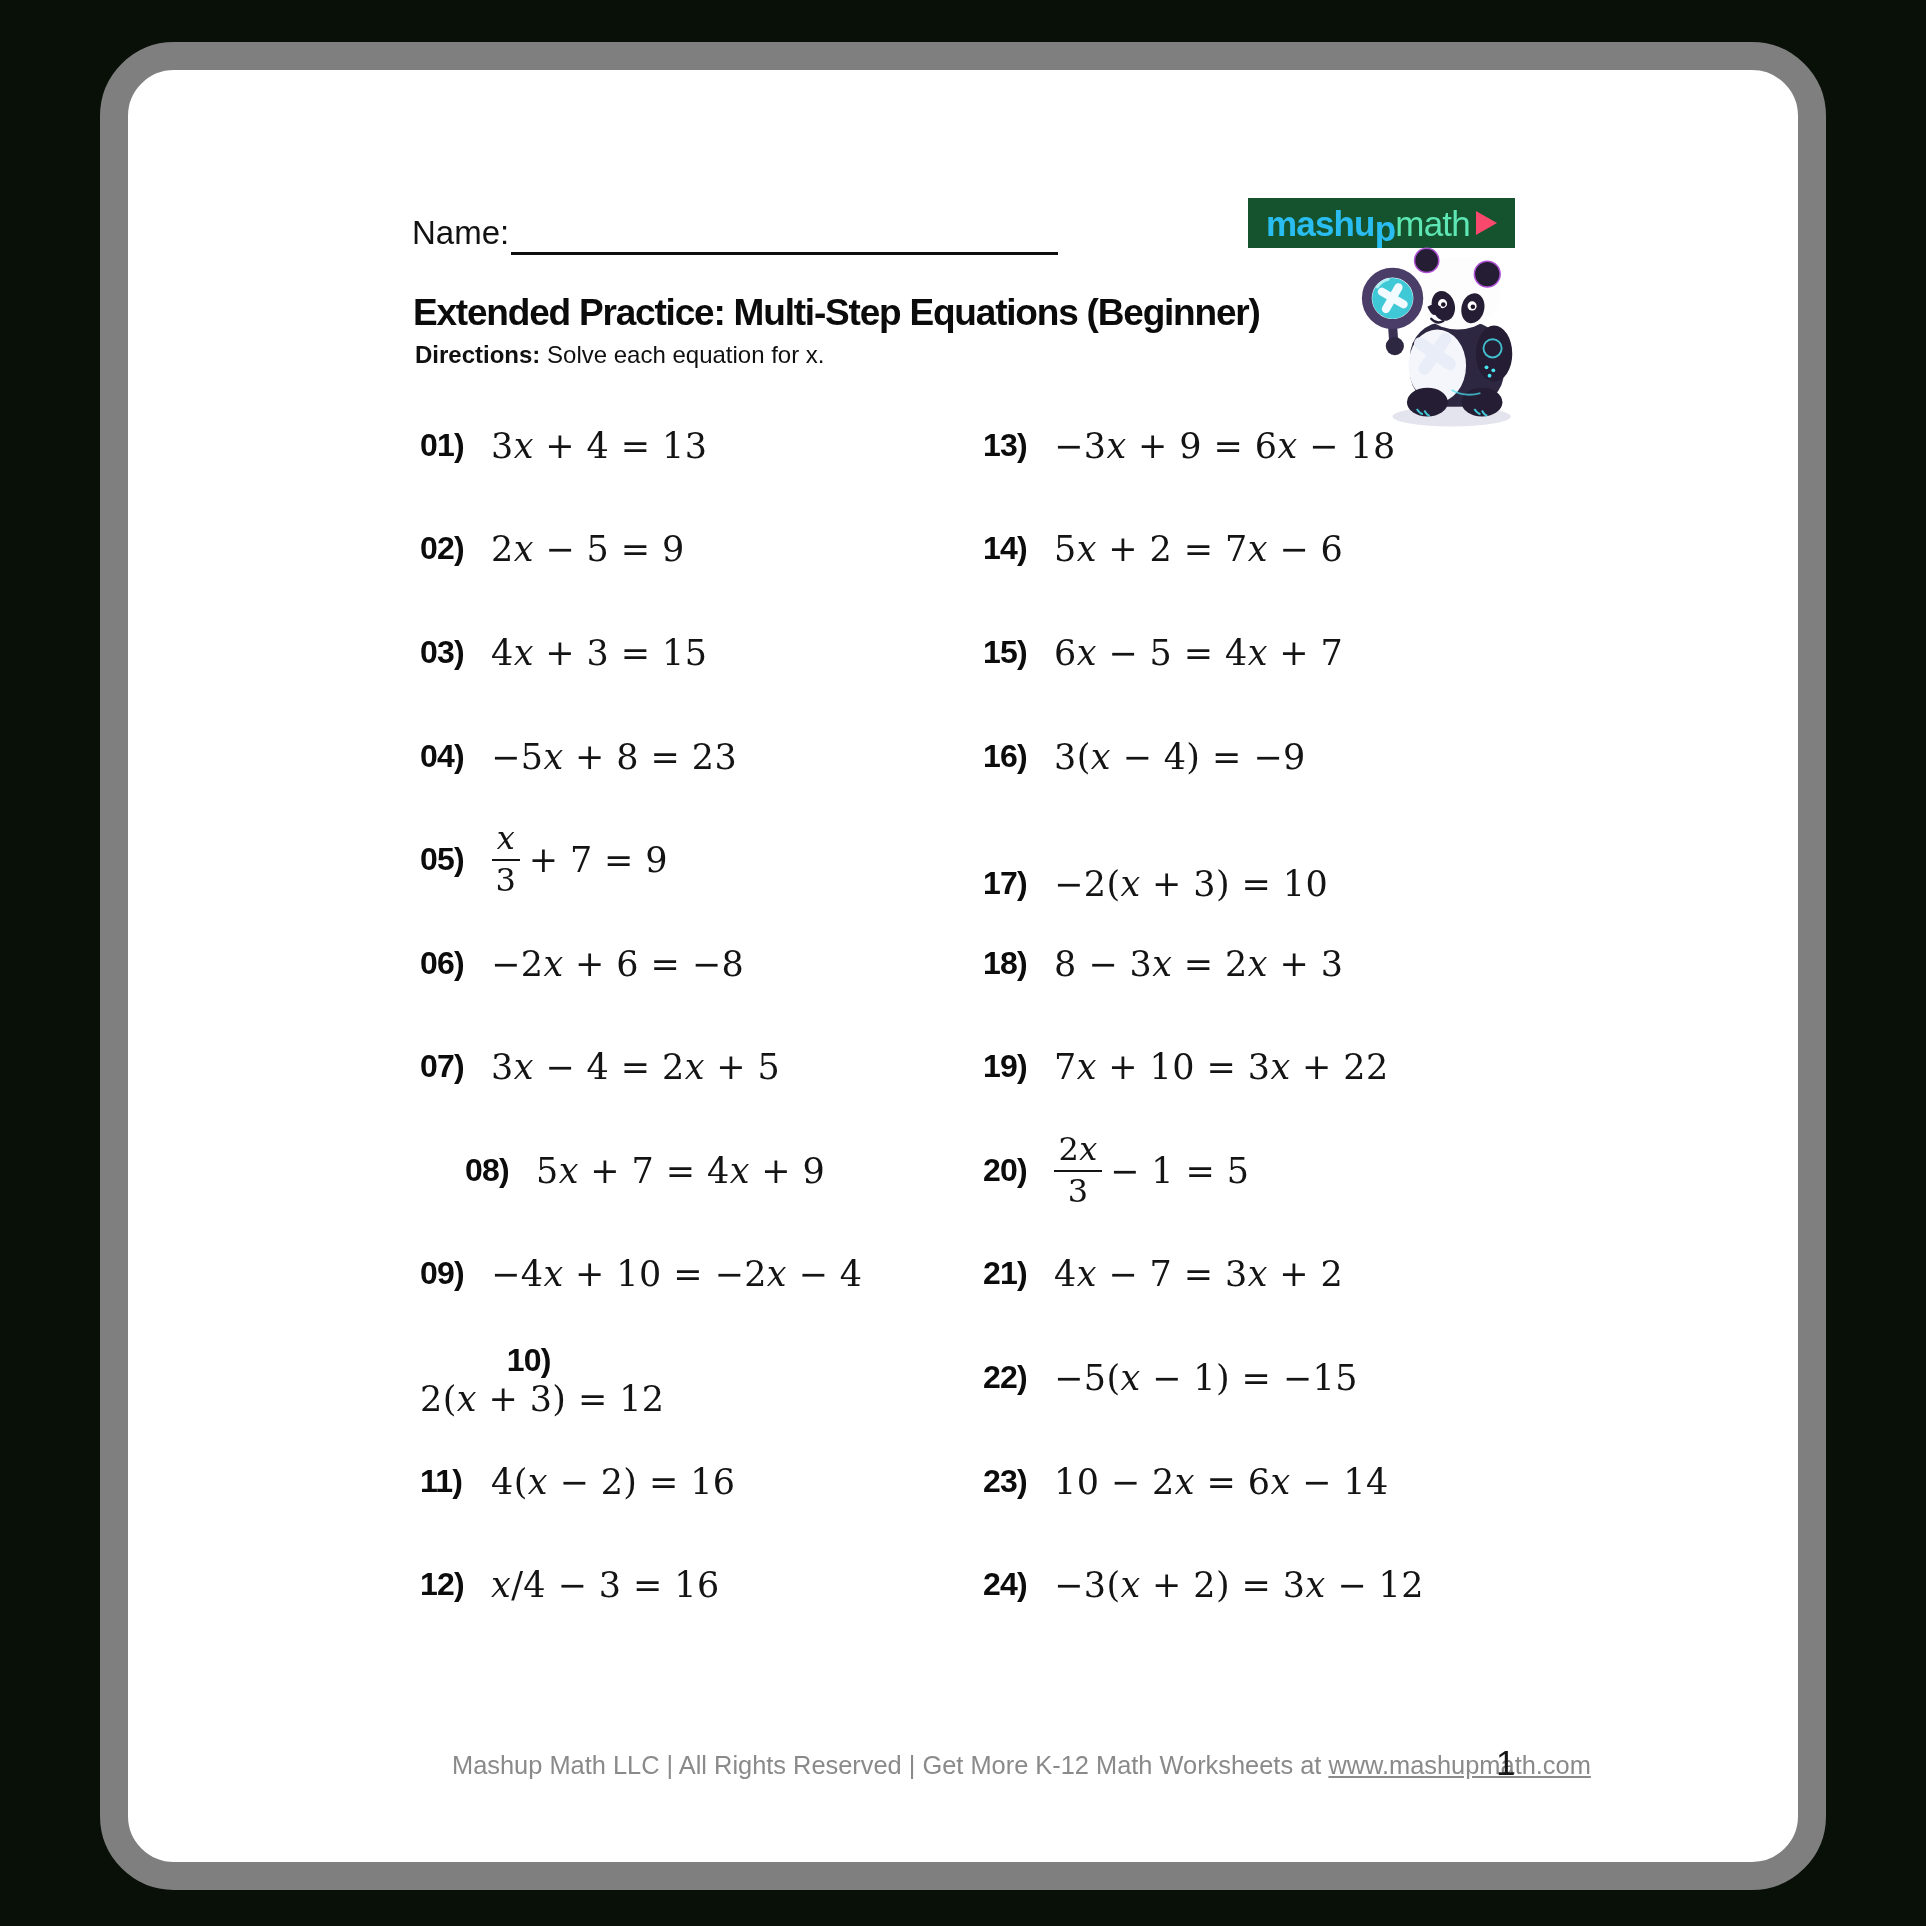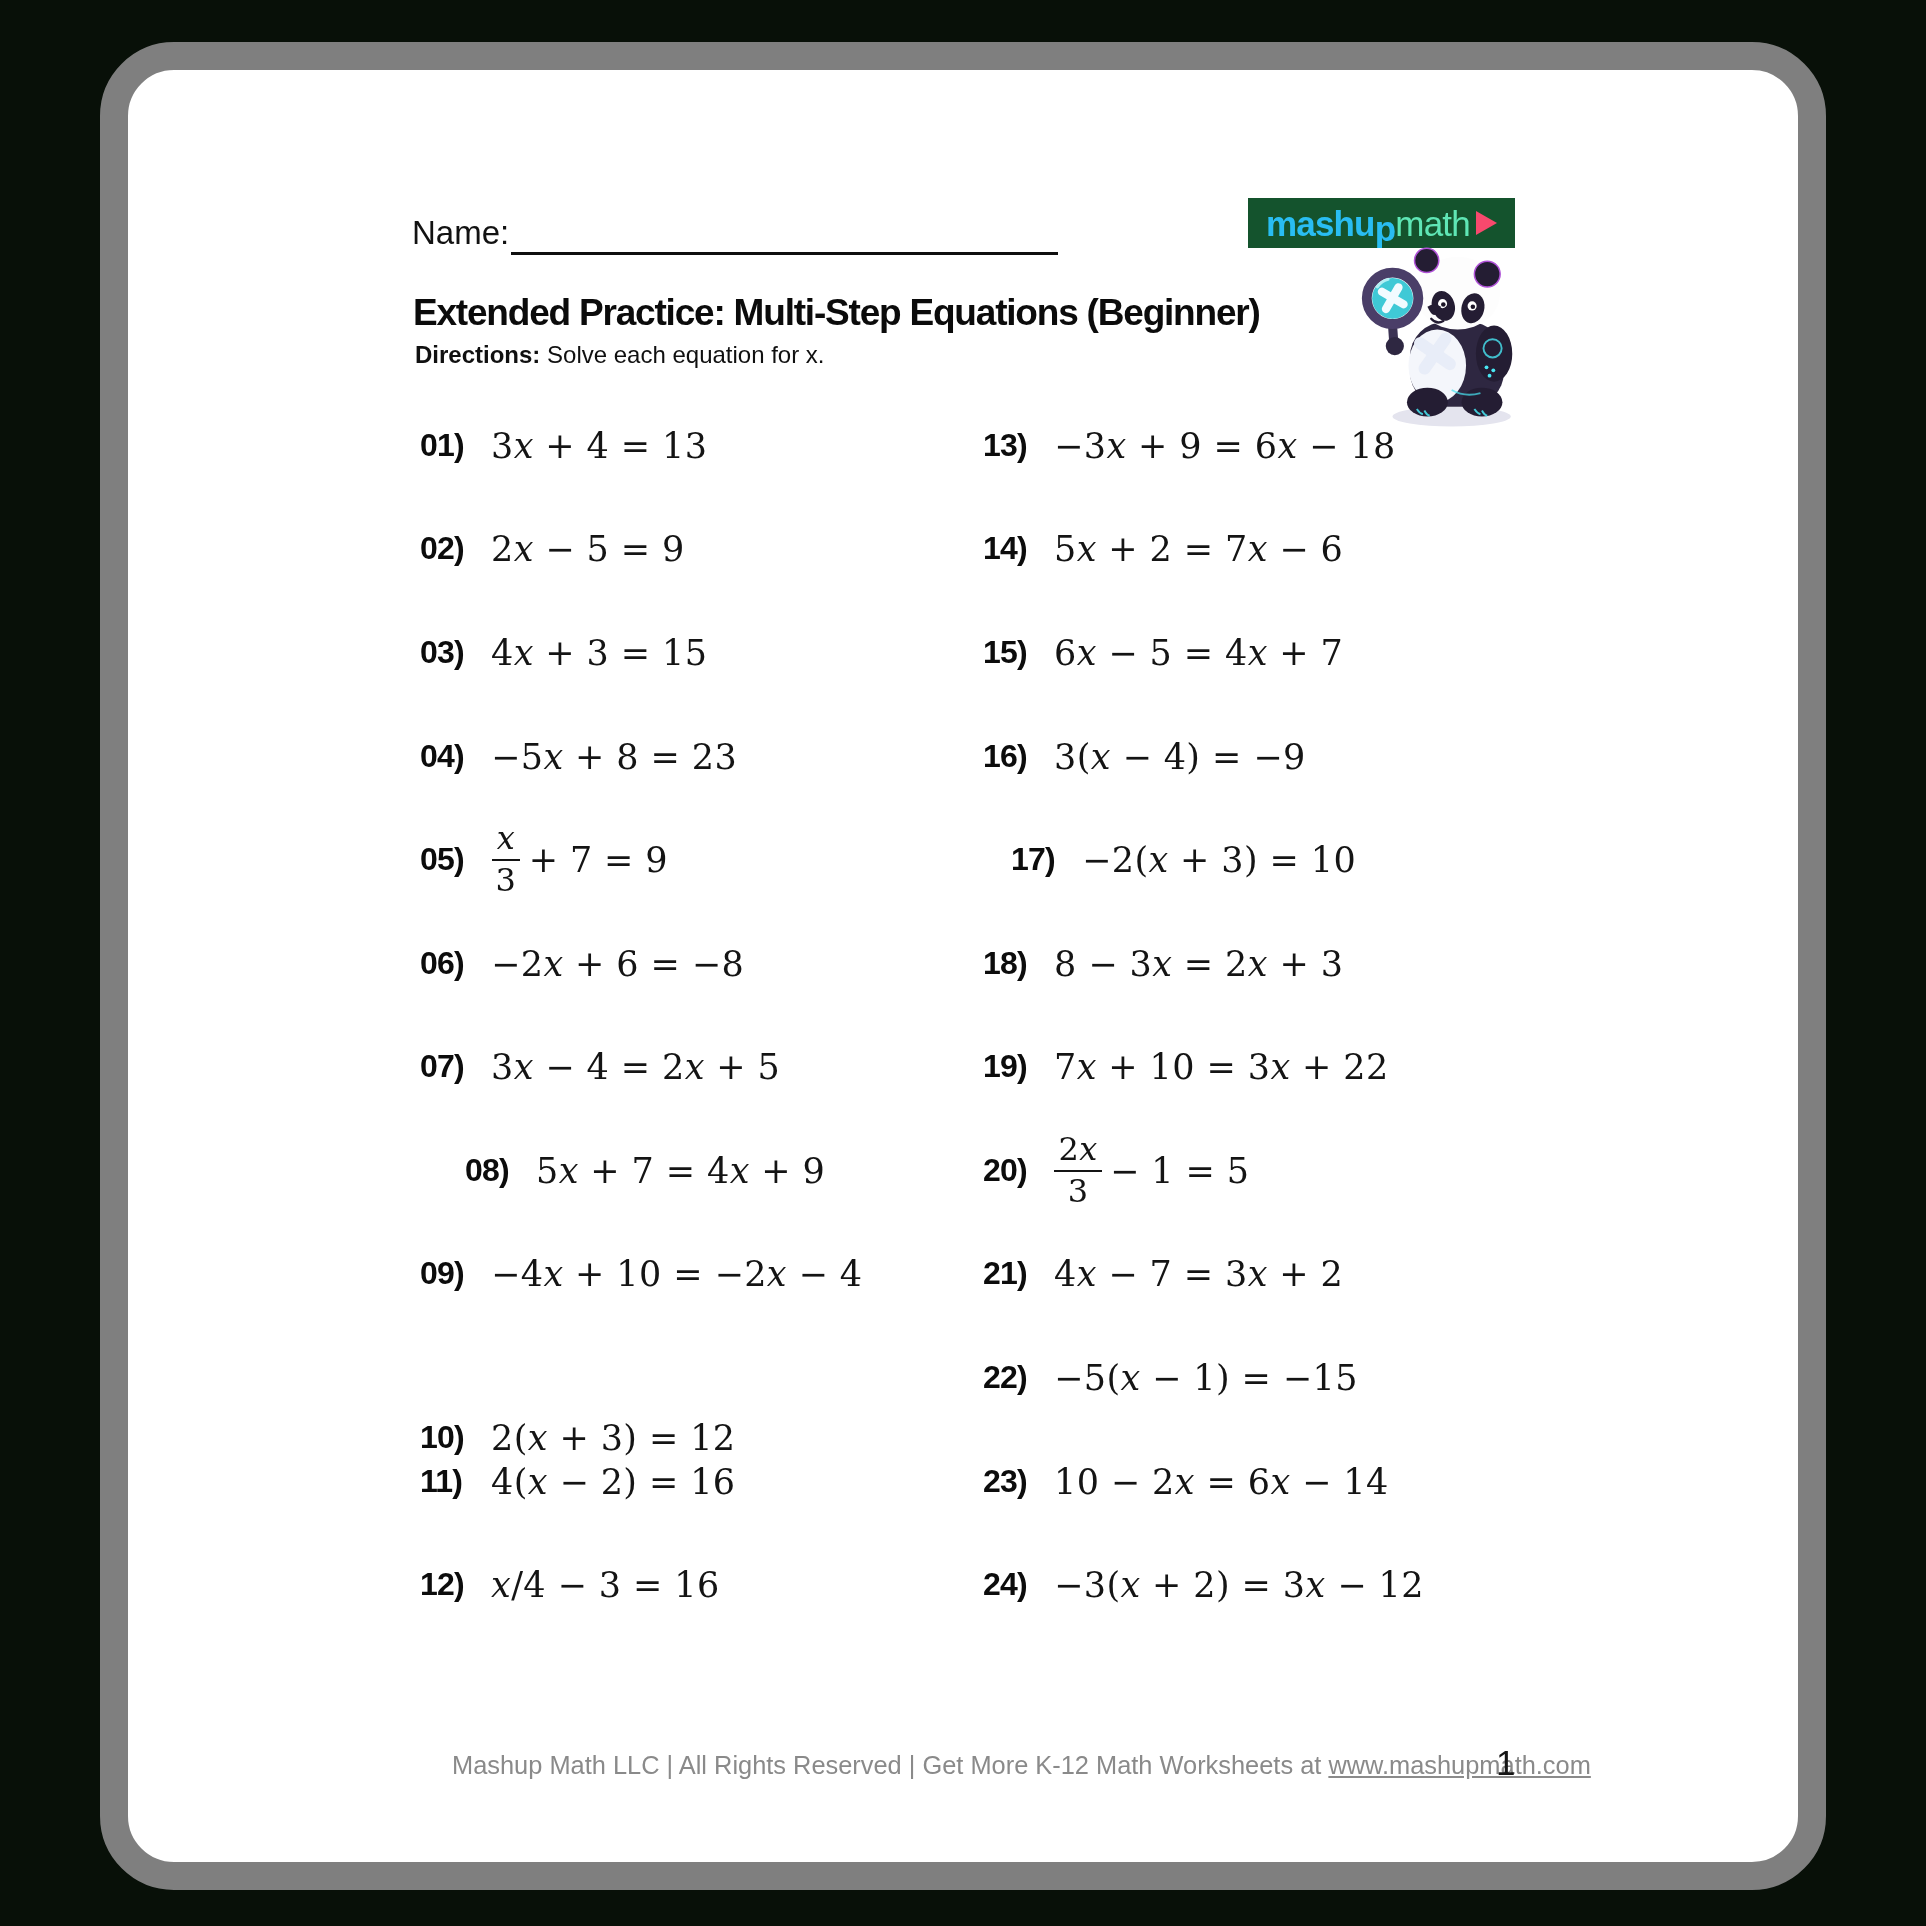--- a/index.html
+++ b/index.html
@@ -196,21 +196,21 @@
       <span class="eq">
         <span>5<span class="vx">x</span> + 7 = 4<span class="vx">x</span> + 9</span>
       </span>
     </div>
     <div class="row" style="left: 420px; top: 1238px;">
       <span class="plabel">09)</span>
       <span class="eq">
         <span>−4<span class="vx">x</span> + 10 = −2<span class="vx">x</span> − 4</span>
       </span>
     </div>
-    <div class="row" style="left: 420px; top: 1402px;">
+    <div class="row" style="left: 420px; top: 1342px; flex-direction: column;">
       <span class="plabel">10)</span>
       <span class="eq">
         <span>2(<span class="vx">x</span> + 3) = 12</span>
       </span>
     </div>
     <div class="row" style="left: 420px; top: 1446px;">
       <span class="plabel">11)</span>
       <span class="eq">
         <span>4(<span class="vx">x</span> − 2) = 16</span>
       </span>
@@ -238,21 +238,21 @@
       <span class="eq">
         <span>6<span class="vx">x</span> − 5 = 4<span class="vx">x</span> + 7</span>
       </span>
     </div>
     <div class="row" style="left: 983px; top: 721px;">
       <span class="plabel">16)</span>
       <span class="eq">
         <span>3(<span class="vx">x</span> − 4) = −9</span>
       </span>
     </div>
-    <div class="row" style="left: 983px; top: 824px; margin-left: 28px;">
+    <div class="row" style="left: 983px; top: 848px;">
       <span class="plabel">17)</span>
       <span class="eq">
         <span>−2(<span class="vx">x</span> + 3) = 10</span>
       </span>
     </div>
     <div class="row" style="left: 983px; top: 928px;">
       <span class="plabel">18)</span>
       <span class="eq">
         <span>8 − 3<span class="vx">x</span> = 2<span class="vx">x</span> + 3</span>
       </span>

